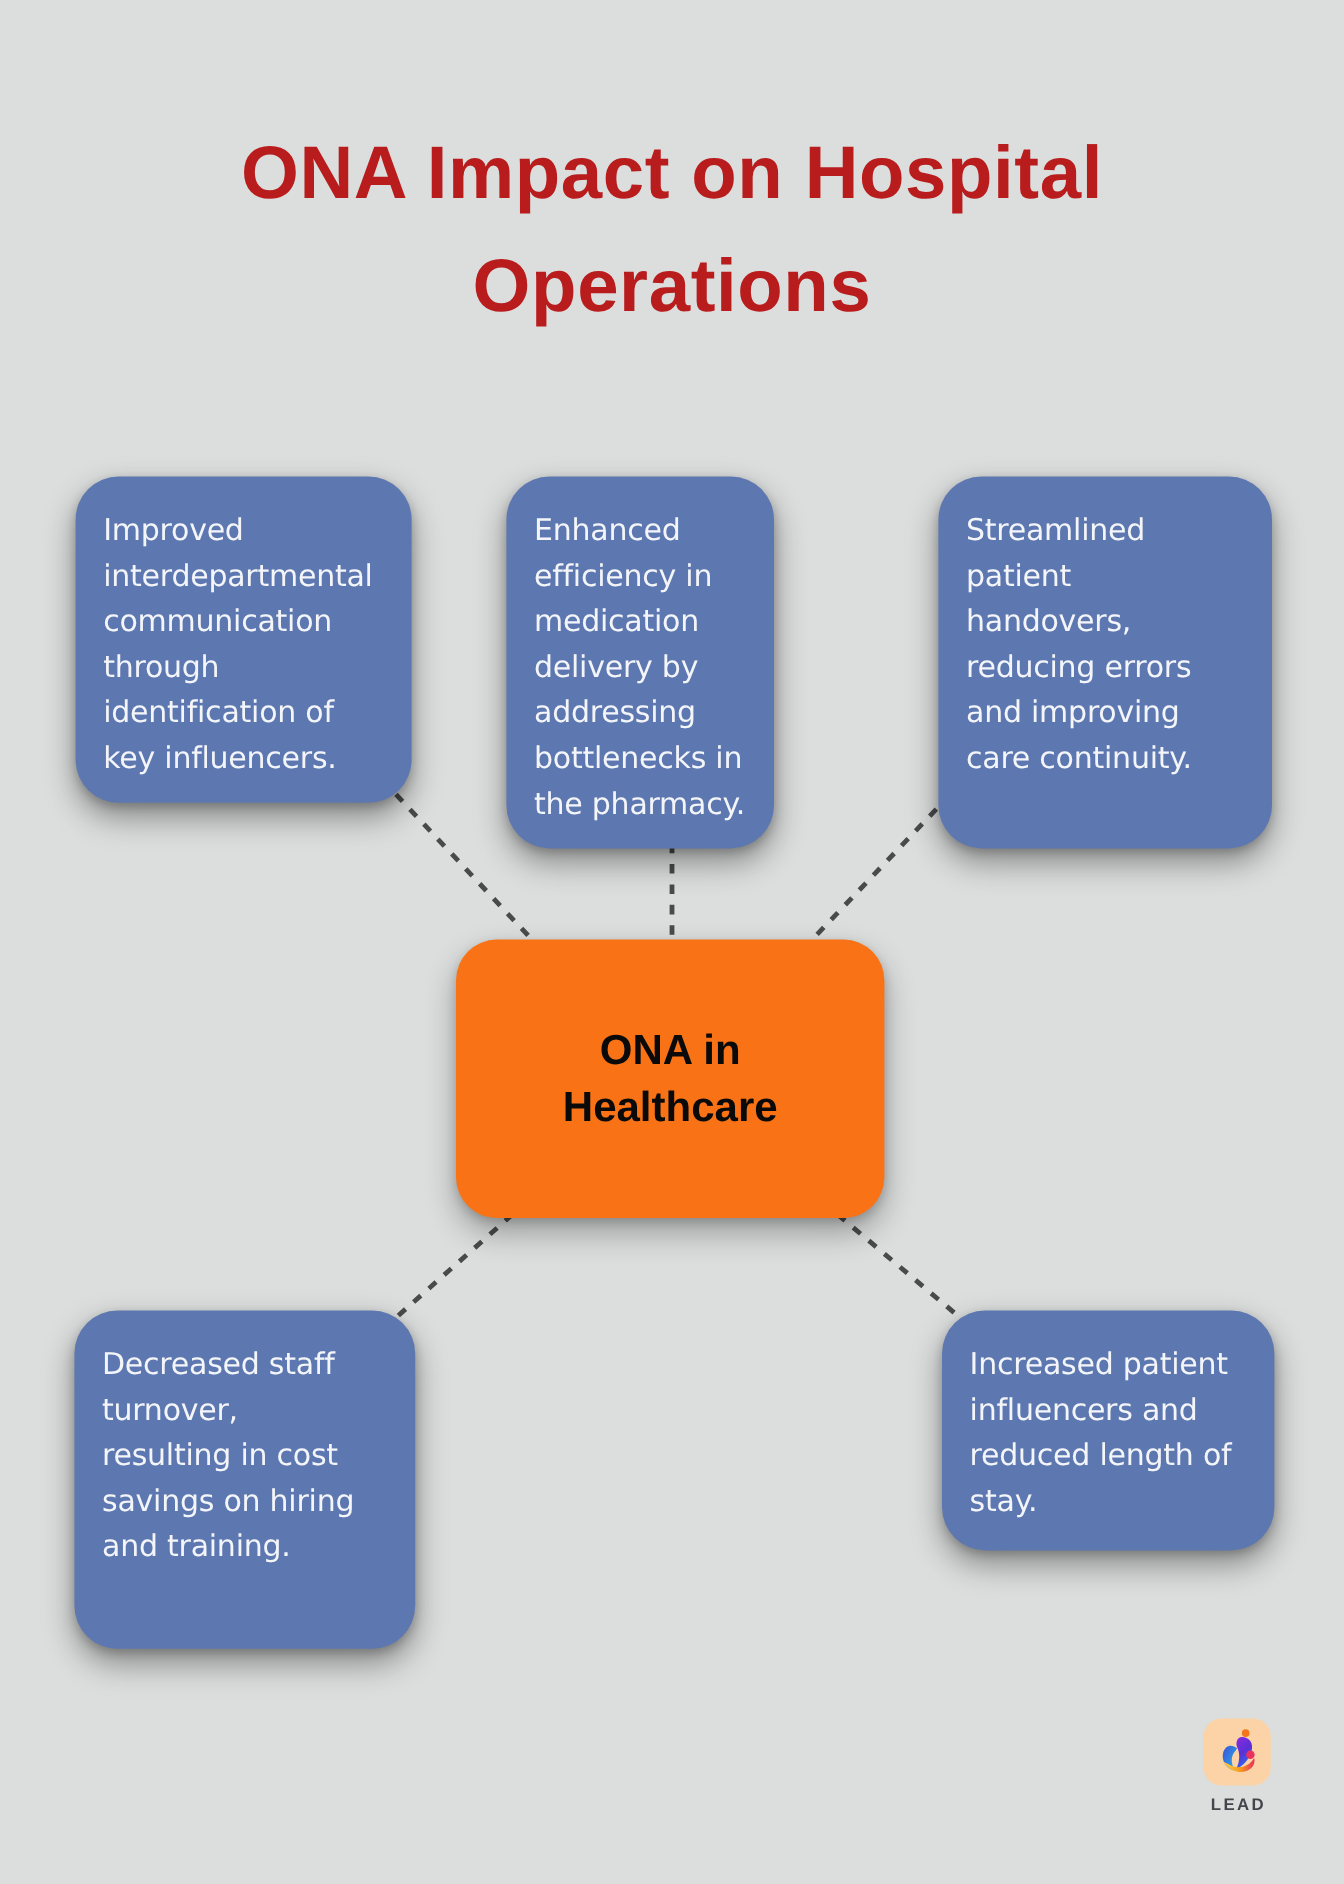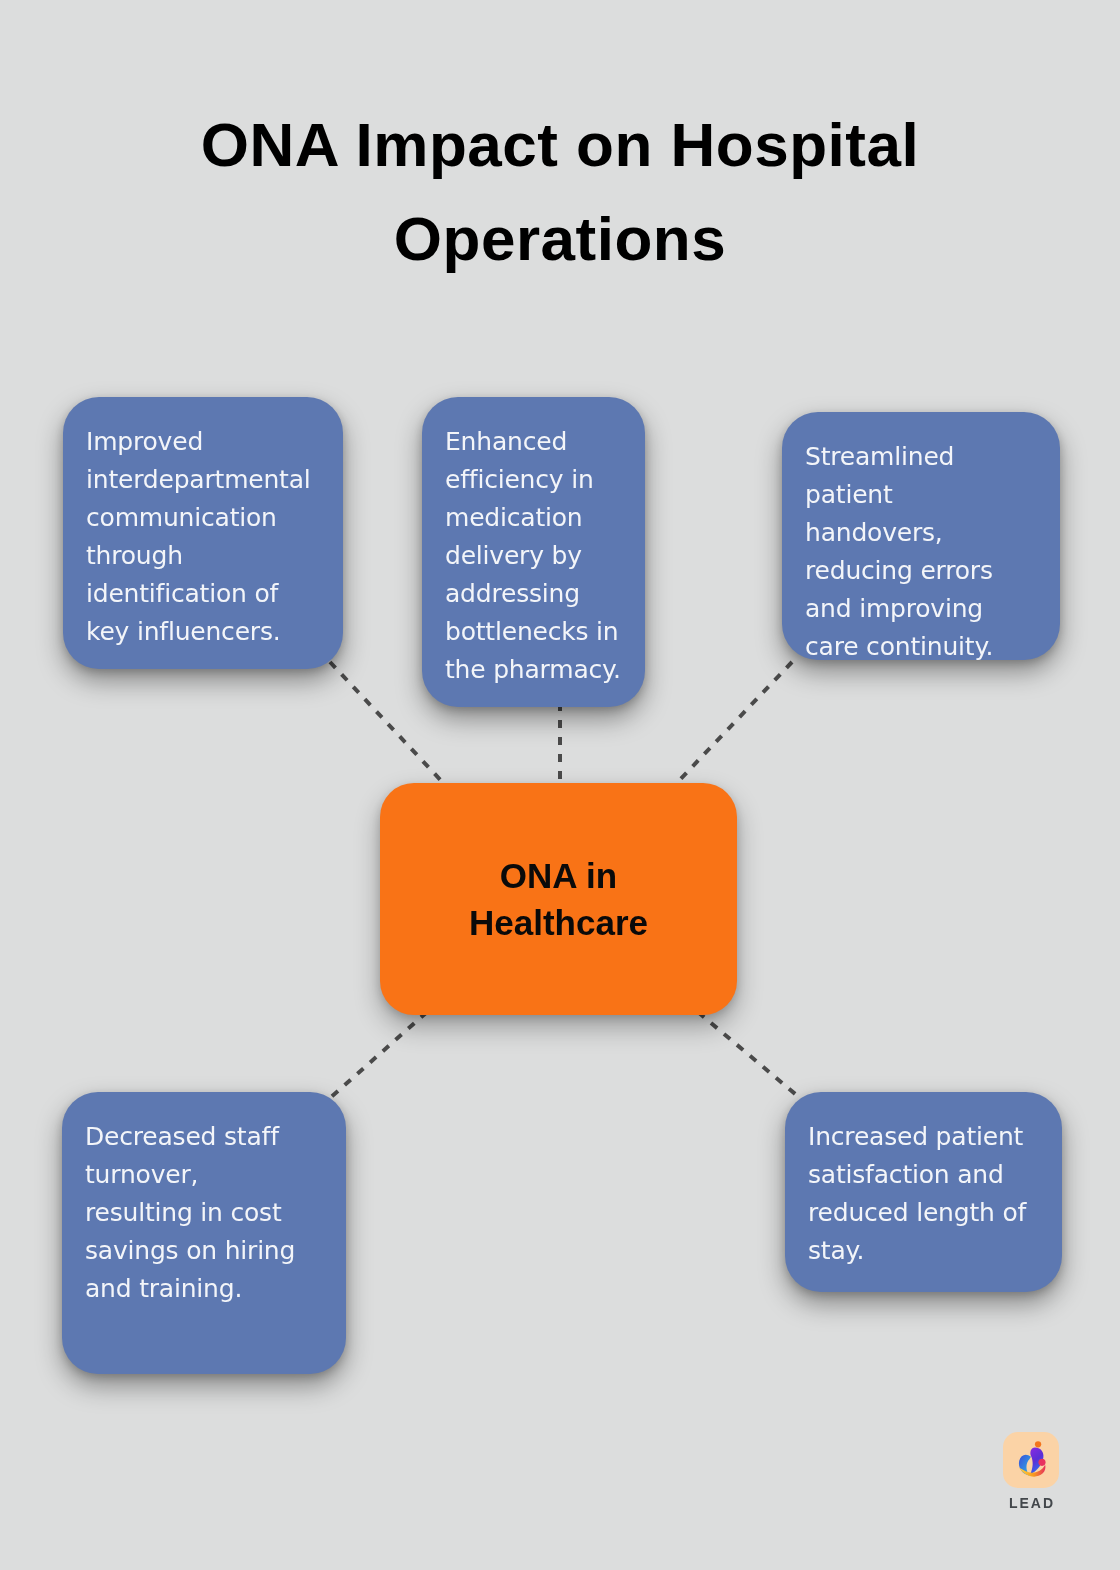--- a/index.html
+++ b/index.html
@@ -9,21 +9,21 @@
     background:#dcdddd;
     overflow:hidden;
     font-family:"Liberation Sans",sans-serif;
   }
   .title{
     position:absolute;
     top:98px;left:0;width:1120px;
     text-align:center;
     font-size:62px;font-weight:700;
     line-height:94px;
-    color:#000000;
+    color:#b91c1c;
     white-space:pre-line;
     letter-spacing:0.5px;
   }
   .connectors{
     position:absolute;top:0;left:0;width:1120px;height:1570px;
     z-index:1;
   }
   .branch{
     position:absolute;
     background:#5d78b1;
@@ -52,21 +52,21 @@
   }
   .center-label{
     font-size:35px;font-weight:700;
     line-height:47px;
     color:#0a0a0a;
     text-align:center;
     white-space:pre-line;
   }
   .b1{left:63px;top:397px;width:280px;height:272px;}
   .b2{left:422px;top:397px;width:223px;height:310px;}
-  .b3{left:782px;top:412px;width:278px;height:248px;}
+  .b3{left:782px;top:397px;width:278px;height:310px;}
   .b4{left:62px;top:1092px;width:284px;height:282px;}
   .b5{left:785px;top:1092px;width:277px;height:200px;}
   .brand{
     position:absolute;
     left:1003px;top:1432px;width:58px;
     z-index:2;
     text-align:center;
   }
   .brand-square{
     width:56px;height:56px;
@@ -135,21 +135,21 @@
   <div class="branch b4">
     <div class="branch-text">Decreased staff
 turnover,
 resulting in cost
 savings on hiring
 and training.</div>
   </div>
 
   <div class="branch b5">
     <div class="branch-text">Increased patient
-satisfaction and
+influencers and
 reduced length of
 stay.</div>
   </div>
 
   <div class="brand">
     <div class="brand-square">
       <svg width="44" height="44" viewBox="0 0 56 56" xmlns="http://www.w3.org/2000/svg">
         <defs>
           <linearGradient id="gStem" x1="0" y1="0" x2="0.4" y2="1">
             <stop offset="0" stop-color="#8a2be2"></stop>

